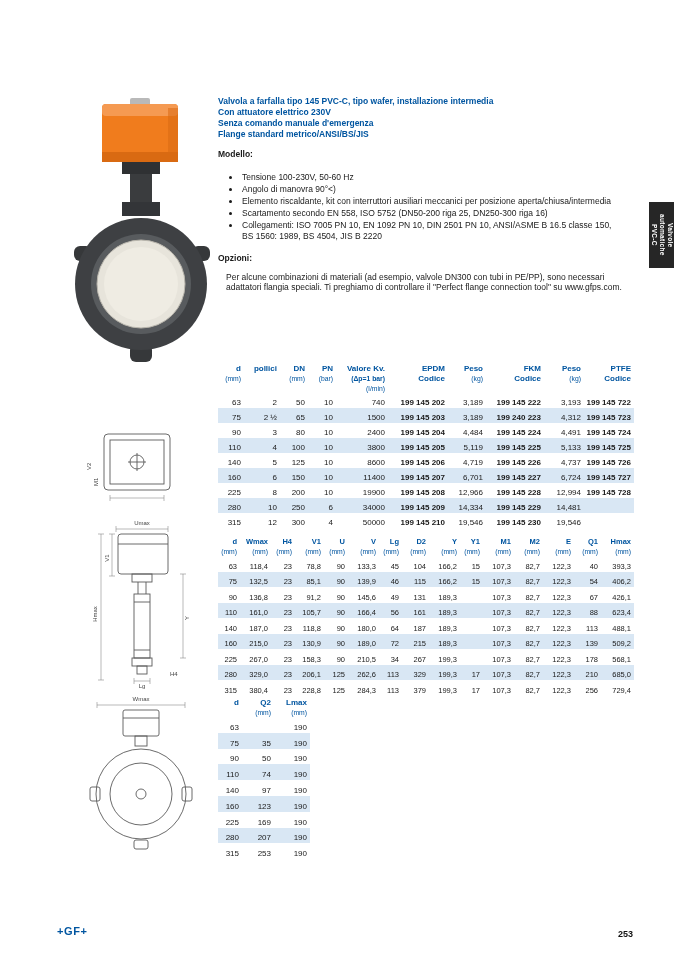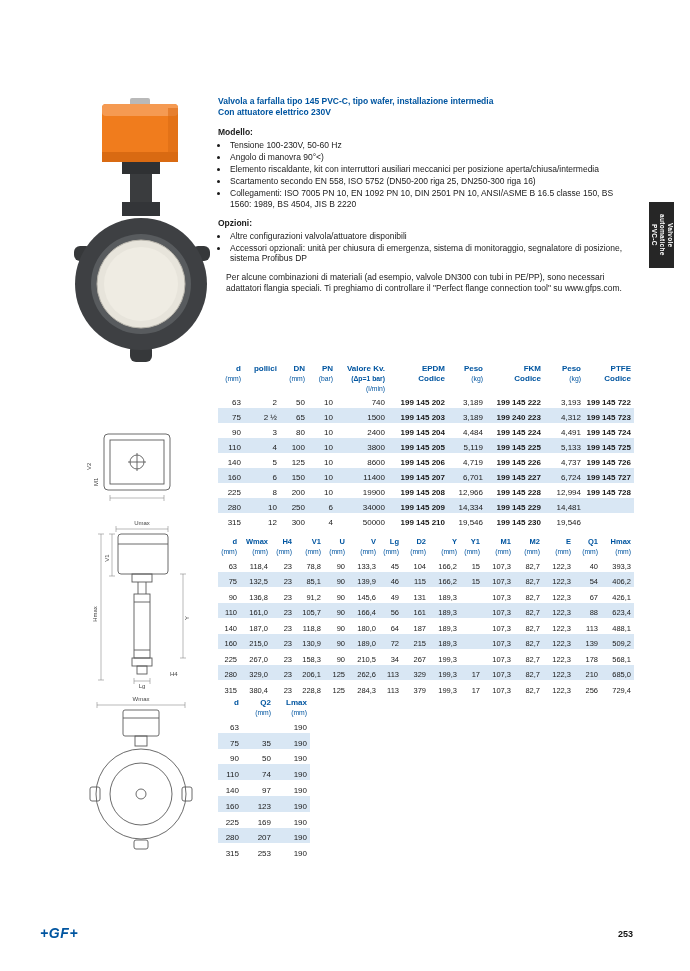--- a/index.html
+++ b/index.html
@@ -10,21 +10,21 @@
   .title {
     position:absolute; left:57px; top:42px; font-size:15.5px; font-weight:bold;
     letter-spacing:0.2px; color:#111; margin:0;
   }
   .photo { position:absolute; left:74px; top:96px; width:136px; height:284px; }
   .photo svg { display:block; }
 
   .intro { position:absolute; left:218px; top:96px; width:416px; font-size:8.5px; line-height:10.6px; }
   .desc { color:var(--accent-blue,#0055a0); font-weight:bold; line-height:11px; }
   .sec-label { font-weight:bold; margin-top:9px; margin-bottom:2px; }
-  .bullets { list-style:disc; margin:0; padding-left:11px; }
+  .bullets { list-style:disc; margin:12px; padding-left:11px; }
   .bullets li { margin-bottom:1.5px; padding-left:1px; }
   .note { margin:8px; }
 
   .side-tab {
     position:absolute; right:16px; top:202px; width:25px; height:66px;
     background:var(--tab-bg,#262626); color:#fff;
     display:flex; align-items:center; justify-content:center;
   }
   .vtext { writing-mode:vertical-rl; font-size:6.5px; font-weight:bold; line-height:8px; letter-spacing:0.3px; }
   .vtext span { display:block; text-align:center; }
@@ -56,21 +56,21 @@
 
   .drawing { position:absolute; }
   .drawing svg { display:block; }
   .drawing text { font-family:"Liberation Sans", sans-serif; font-size:6px; fill:#444; }
   .ln  { stroke:#5a5a5a; stroke-width:0.9; fill:none; }
   .dim { stroke:#8a8a8a; stroke-width:0.6; fill:none; }
   .dA { left:84px; top:424px; }
   .dB { left:92px; top:518px; }
   .dC { left:88px; top:694px; }
 
-  .footer-logo { position:absolute; left:40px; top:925px; color:var(--accent-blue,#0055a0); font-weight:bold; font-size:14px; letter-spacing:0.6px;font-style:italic; }
+  .footer-logo { position:absolute; left:57px; top:925px; color:var(--accent-blue,#0055a0); font-weight:bold; font-size:11px; letter-spacing:0.6px; }
   .page-number { position:absolute; right:57px; top:929px; font-size:9px; font-weight:bold; color:#111; }
 </style>
 </head>
 <body>
 
 <div class="page">
 
 
   <div class="photo">
     <svg width="136" height="284" viewBox="0 0 136 284">
@@ -90,34 +90,32 @@
       <circle cx="67" cy="188" r="44" fill="#e7e4db"></circle>
       <circle cx="67" cy="188" r="37" fill="#efece3"></circle>
       <circle cx="67" cy="188" r="44" fill="none" stroke="#b9b6ad" stroke-width="1"></circle>
     </svg>
   </div>
 
   <div class="intro">
     <div class="desc">
         <div>Valvola a farfalla tipo 145 PVC-C, tipo wafer, installazione intermedia</div>
         <div>Con attuatore elettrico 230V</div>
+        <div>Senza comando manuale d'emergenza</div>
+        <div>Flange standard metrico/ANSI/BS/JIS</div>
       </div>
     <div class="sec-label">Modello:</div>
     <ul class="bullets">
         <li>Tensione 100-230V, 50-60 Hz</li>
         <li>Angolo di manovra 90°&lt;)</li>
         <li>Elemento riscaldante, kit con interruttori ausiliari meccanici per posizione aperta/chiusa/intermedia</li>
         <li>Scartamento secondo EN 558, ISO 5752 (DN50-200 riga 25, DN250-300 riga 16)</li>
         <li>Collegamenti: ISO 7005 PN 10, EN 1092 PN 10, DIN 2501 PN 10, ANSI/ASME B 16.5 classe 150, BS 1560: 1989, BS 4504, JIS B 2220</li>
       </ul>
     <div class="sec-label">Opzioni:</div>
-    <ul class="bullets">
-        <li>Altre configurazioni valvola/attuatore disponibili</li>
-        <li>Accessori opzionali: unità per chiusura di emergenza, sistema di monitoraggio, segnalatore di posizione, sistema Profibus DP</li>
-      </ul>
     <p class="note">Per alcune combinazioni di materiali (ad esempio, valvole DN300 con tubi in PE/PP), sono necessari adattatori flangia speciali. Ti preghiamo di controllare il "Perfect flange connection tool" su www.gfps.com.</p>
   </div>
 
   <div class="side-tab">
     <div class="vtext">
         <span>Valvole</span>
         <span>automatiche</span>
         <span>PVC-C</span>
       </div>
   </div>

